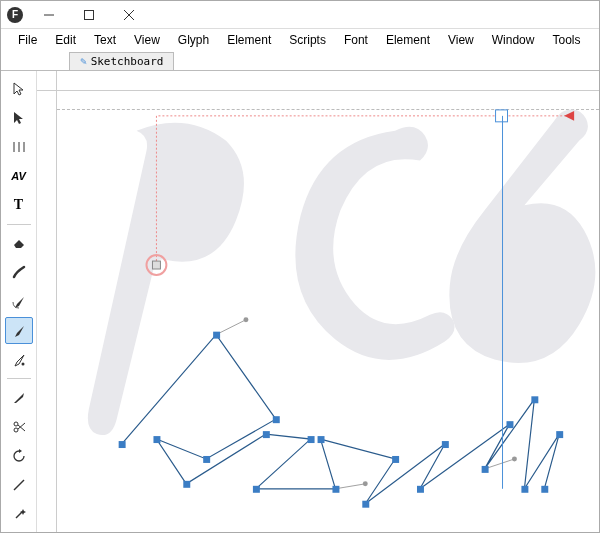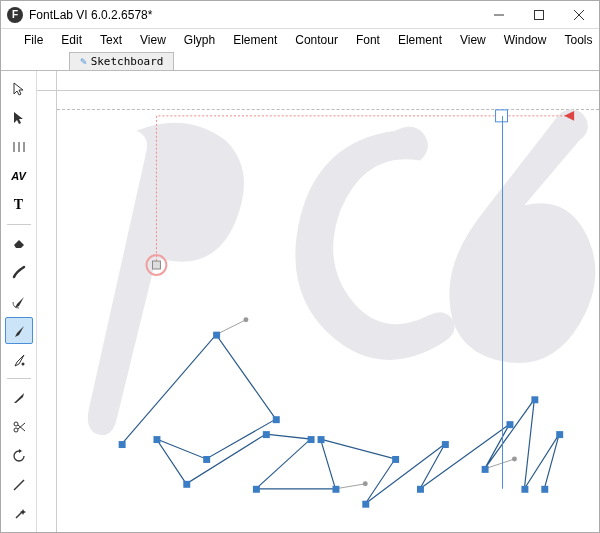--- a/index.html
+++ b/index.html
@@ -5,21 +5,21 @@
     * { margin: 0; padding: 0; box-sizing: border-box; }
     body { font-family: "Segoe UI", Arial, sans-serif; font-size: 12px; background: #fff; width: 600px; height: 533px; overflow: hidden; border: 1px solid #aaa; }
     
     .titlebar { height: 28px; display: flex; align-items: center; padding-left: 6px; border-bottom: 1px solid #ddd; }
     .app-icon { width: 16px; height: 16px; background: #333; border-radius: 50%; color: #fff; font-weight: bold; font-size: 10px; display: flex; align-items: center; justify-content: center; margin-right: 6px; }
     .title-text { flex: 1; font-size: 12px; }
     .win-controls { display: flex; }
     .win-btn { width: 40px; height: 28px; display: flex; align-items: center; justify-content: center; }
     .win-btn svg { pointer-events: none; }
     
-    .menubar { height: 22px; display: flex; align-items: center; padding: 0 15px; gap: 2px; }
+    .menubar { height: 22px; display: flex; align-items: center; padding: 0 9px; gap: 2px; }
     .menu-item { padding: 2px 8px; font-size: 12px; cursor: pointer; }
     
     .tabbar { height: 20px; display: flex; align-items: flex-end; padding-left: 68px; border-bottom: 1px solid #bbb; }
     .tab { background: #eee; border: 1px solid #bbb; border-bottom: none; padding: 2px 10px; font-size: 11px; font-family: monospace; display: flex; align-items: center; gap: 4px; }
     .tab-icon { color: #4a90d9; }
     
     .main { display: flex; height: calc(100% - 70px); }
     
     .toolbar-left { width: 36px; background: #fff; border-right: 1px solid #ddd; padding: 4px 16px; display: flex; flex-direction: column; align-items: center; gap: 2px; }
     .tool-btn { width: 28px; height: 28px; display: flex; align-items: center; justify-content: center; border-radius: 2px; cursor: pointer; }
@@ -41,21 +41,20 @@
     .vector-path { stroke: #2a5b8c; stroke-width: 1.2; fill: none; }
     .vector-handle-line { stroke: #888; stroke-width: 0.8; }
     .node { fill: #3b7dc4; }
     .handle-end { fill: #999; }
   </style>
 </head>
 <body>
 
 <div class="titlebar">
   <div class="app-icon">F</div>
-  <div class="title-text">FontLab VI 6.0.2.6578*</div>
   <div class="win-controls">
     <div class="win-btn">
         <svg width="10" height="10">
           <line x1="0" y1="5" x2="10" y2="5" stroke="#333" stroke-width="1"></line>
         </svg>
       </div>
     <div class="win-btn">
         <svg width="10" height="10">
           <rect x="0.5" y="0.5" width="9" height="9" fill="none" stroke="#333" stroke-width="1"></rect>
         </svg>
@@ -69,21 +68,21 @@
   </div>
 </div>
 
 <div class="menubar">
   <span class="menu-item">File</span>
   <span class="menu-item">Edit</span>
   <span class="menu-item">Text</span>
   <span class="menu-item">View</span>
   <span class="menu-item">Glyph</span>
   <span class="menu-item">Element</span>
-  <span class="menu-item">Contour</span>
+  <span class="menu-item">Scripts</span>
   <span class="menu-item">Font</span>
   <span class="menu-item">Element</span>
   <span class="menu-item">View</span>
   <span class="menu-item">Window</span>
   <span class="menu-item">Tools</span>
 </div>
 
 <div class="tabbar">
   <div class="tab">
     <span class="tab-icon">✎</span>

